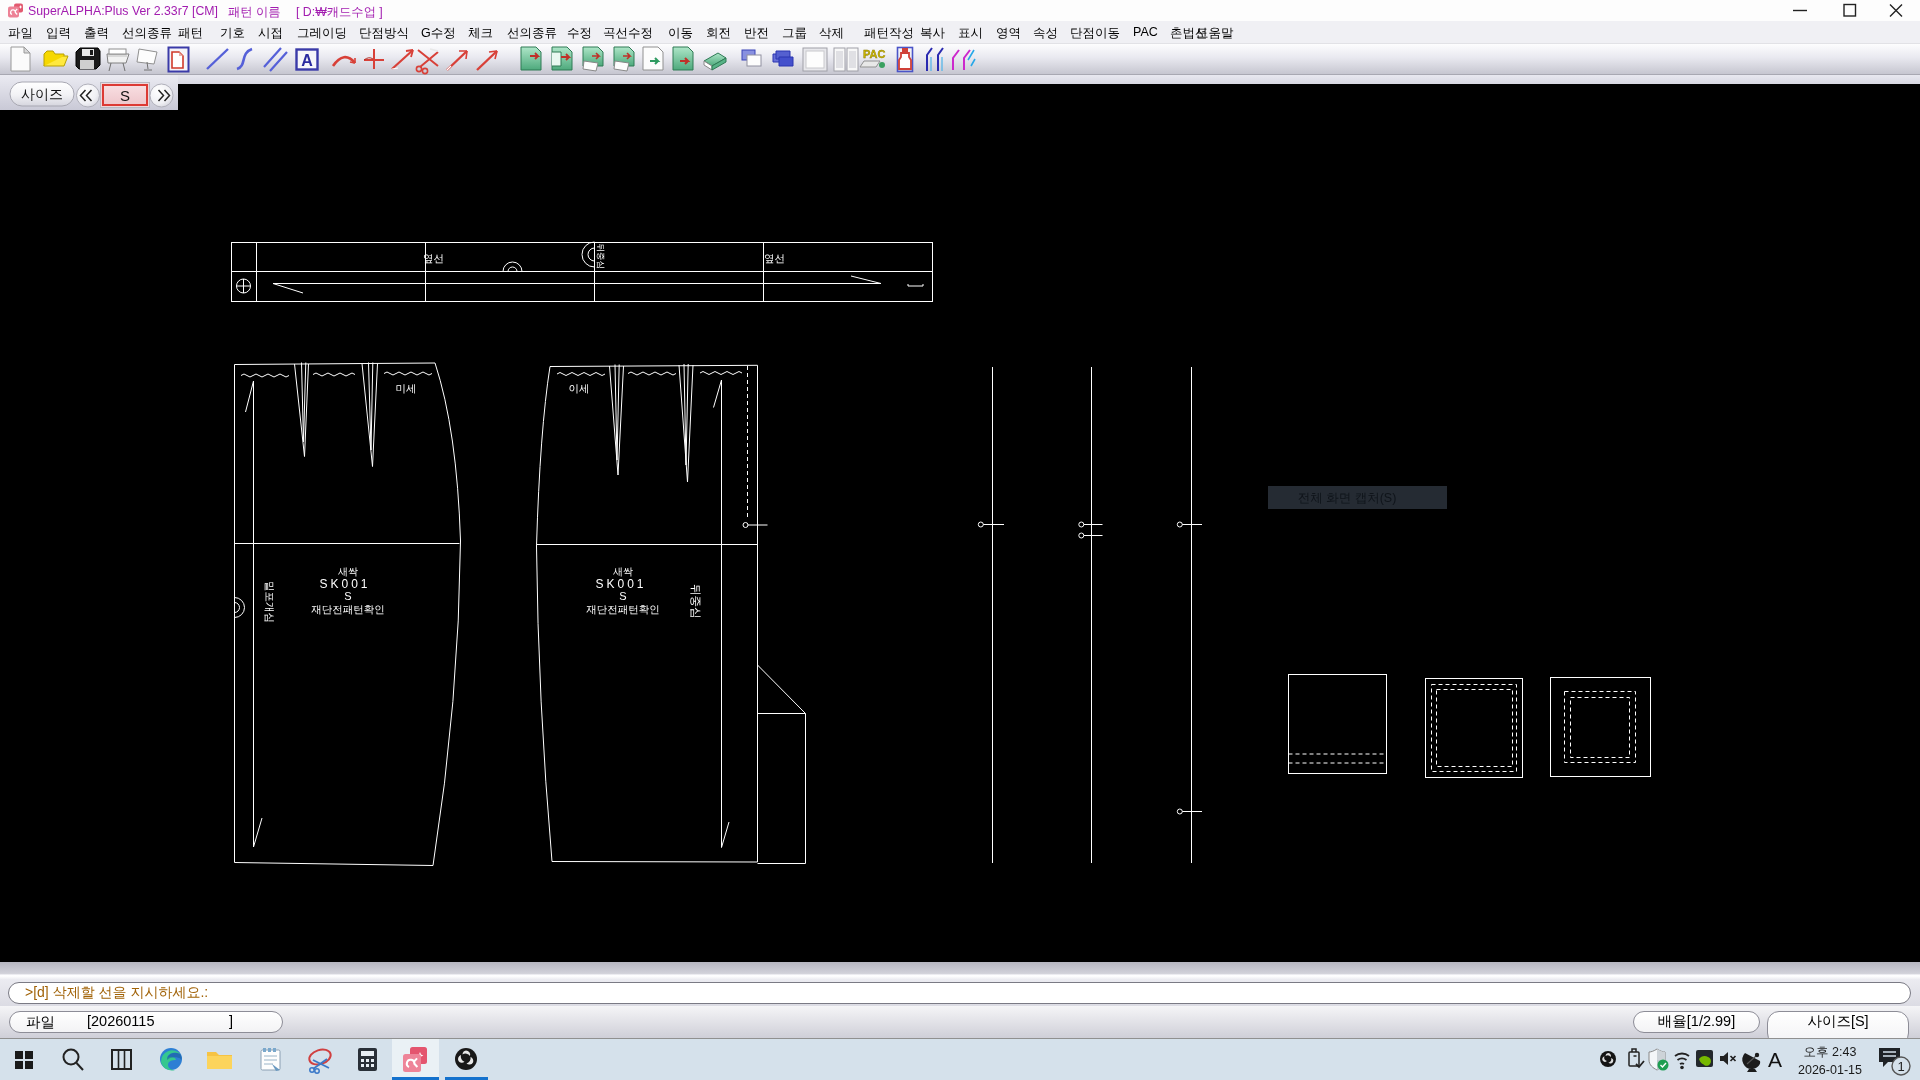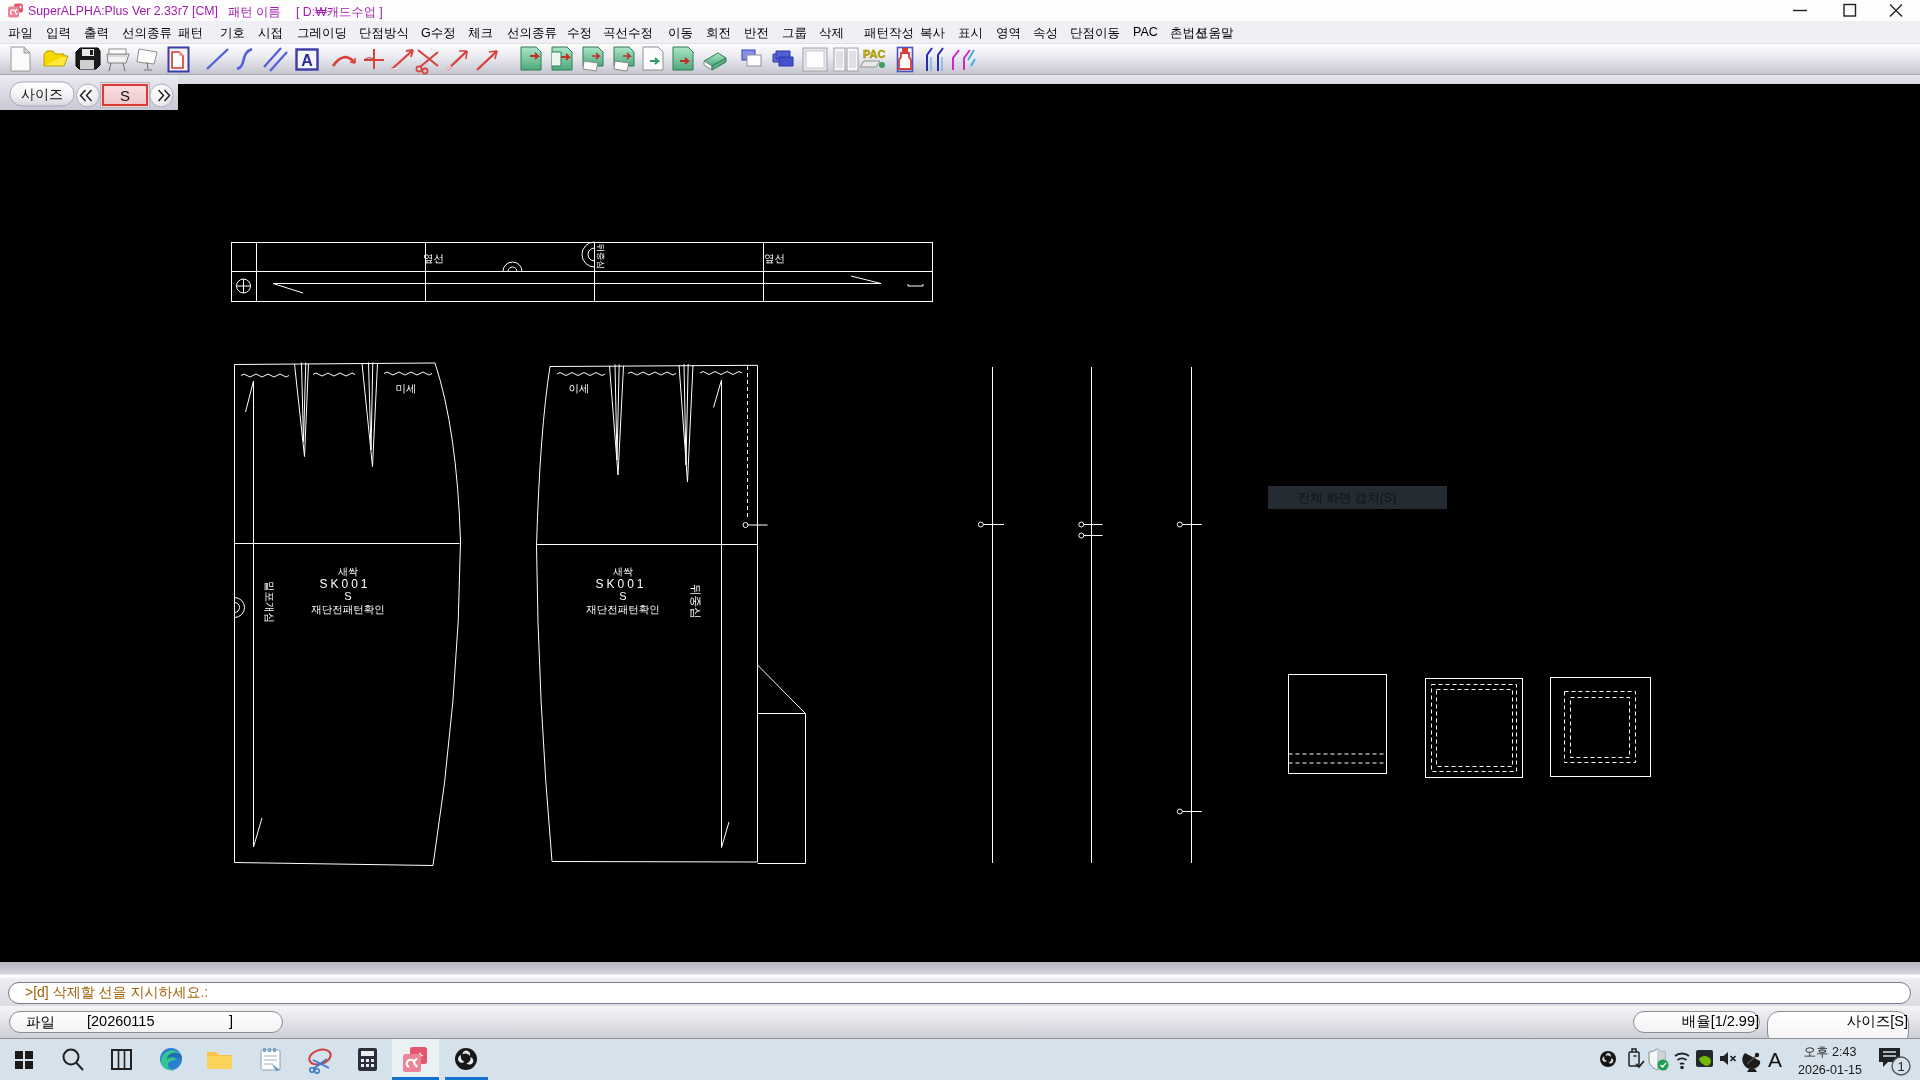--- a/index.html
+++ b/index.html
@@ -17,21 +17,21 @@
 
 #strip{left:0;top:75px;width:1920px;height:9px;background:linear-gradient(#e8e8f0,#d8d8e2)}
 
 #canvas{left:0;top:84px;width:1920px;height:878px;background:#000}
 #tabrow{left:0;top:75px;width:178px;height:35px;background:linear-gradient(#ebebf2,#c9c9d6)}
 
 #cmdbar{left:0;top:962px;width:1920px;height:44px;background:linear-gradient(#b6b6c0,#d2d2da 26%,#fdfdff 30%,#ffffff 32%,#ebebf1 40%,#dcdce4 100%)}
 #cmdinput{left:8px;top:982px;width:1903px;height:22px;background:#fff;border:1.5px solid #7a7a84;border-radius:11px;font-size:14px;color:#a16207;line-height:19px;padding-left:16px;white-space:pre}
 
 #statusbar{left:0;top:1006px;width:1920px;height:32px;background:linear-gradient(#f5f5f7,#cfcfd8)}
-.pill{position:absolute;background:linear-gradient(#ffffff,#f3f3f5);border:1.5px solid #8d8d97;border-radius:12px;font-size:14.5px;color:#000;text-align:right}
+.pill{position:absolute;background:linear-gradient(#ffffff,#f3f3f5);border:1.5px solid #8d8d97;border-radius:12px;font-size:14.5px;color:#000;text-align:center}
 
 #taskbar{left:0;top:1038px;width:1920px;height:42px;background:#d5e1eb;border-top:1px solid #909090}
 svg{display:block}
 .svgabs{position:absolute;left:0;top:0}
 </style>
 </head>
 <body>
 <div id="page">
   <div id="titlebar" class="abs">
     <span class="t" style="left:28px">SuperALPHA:Plus Ver 2.33r7 [CM]</span>

